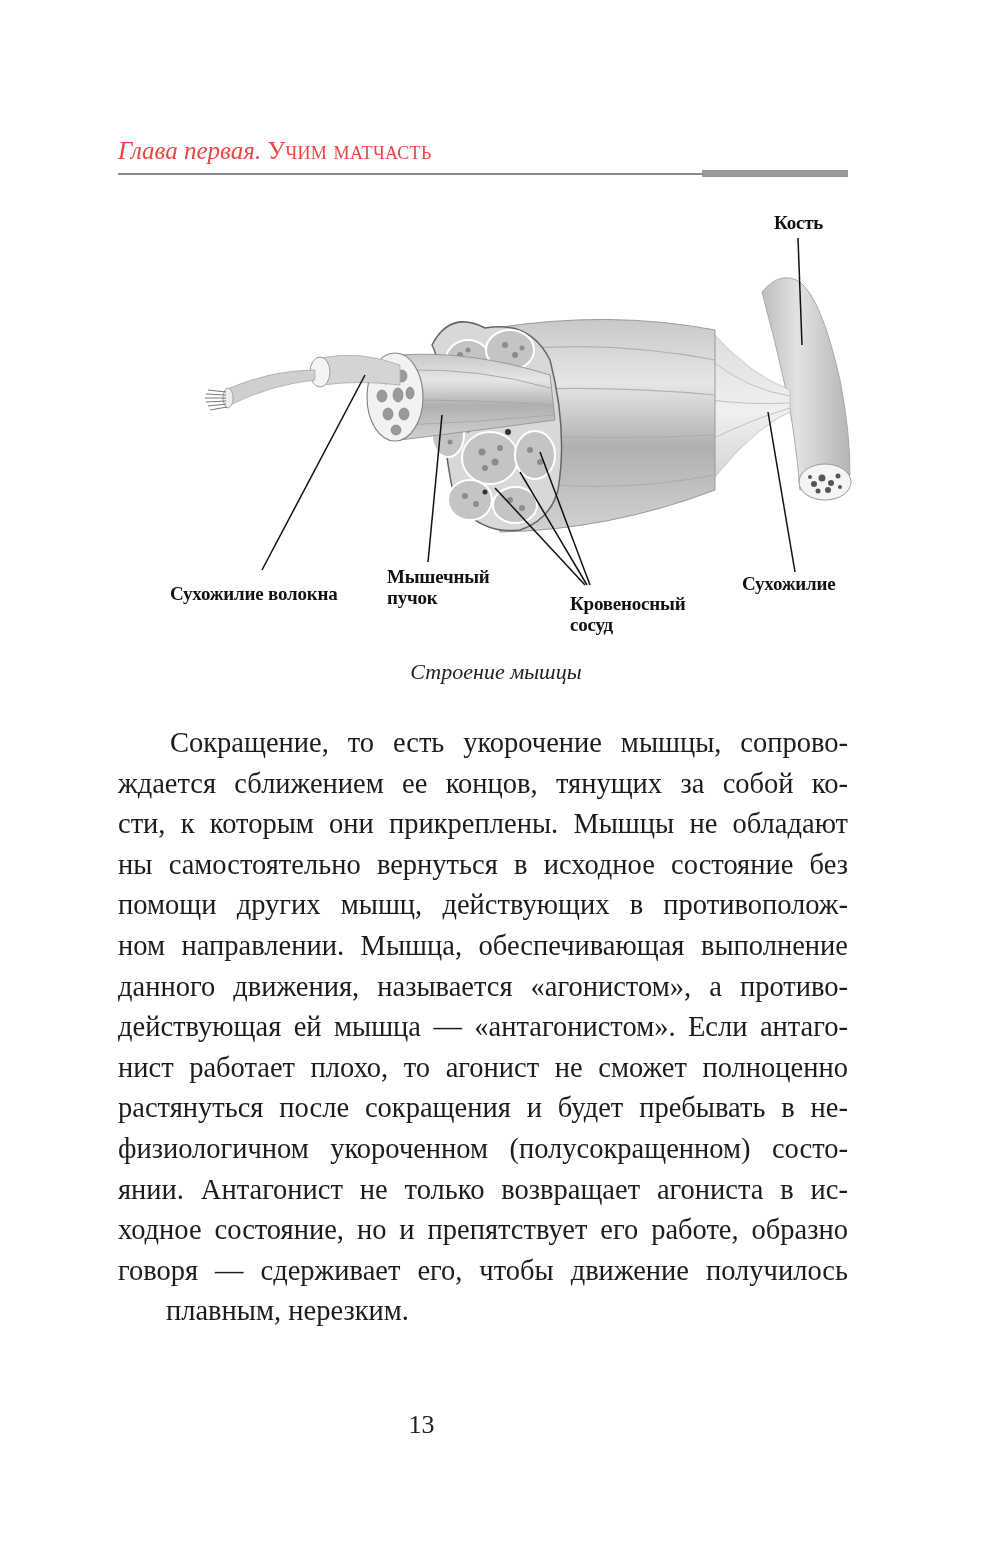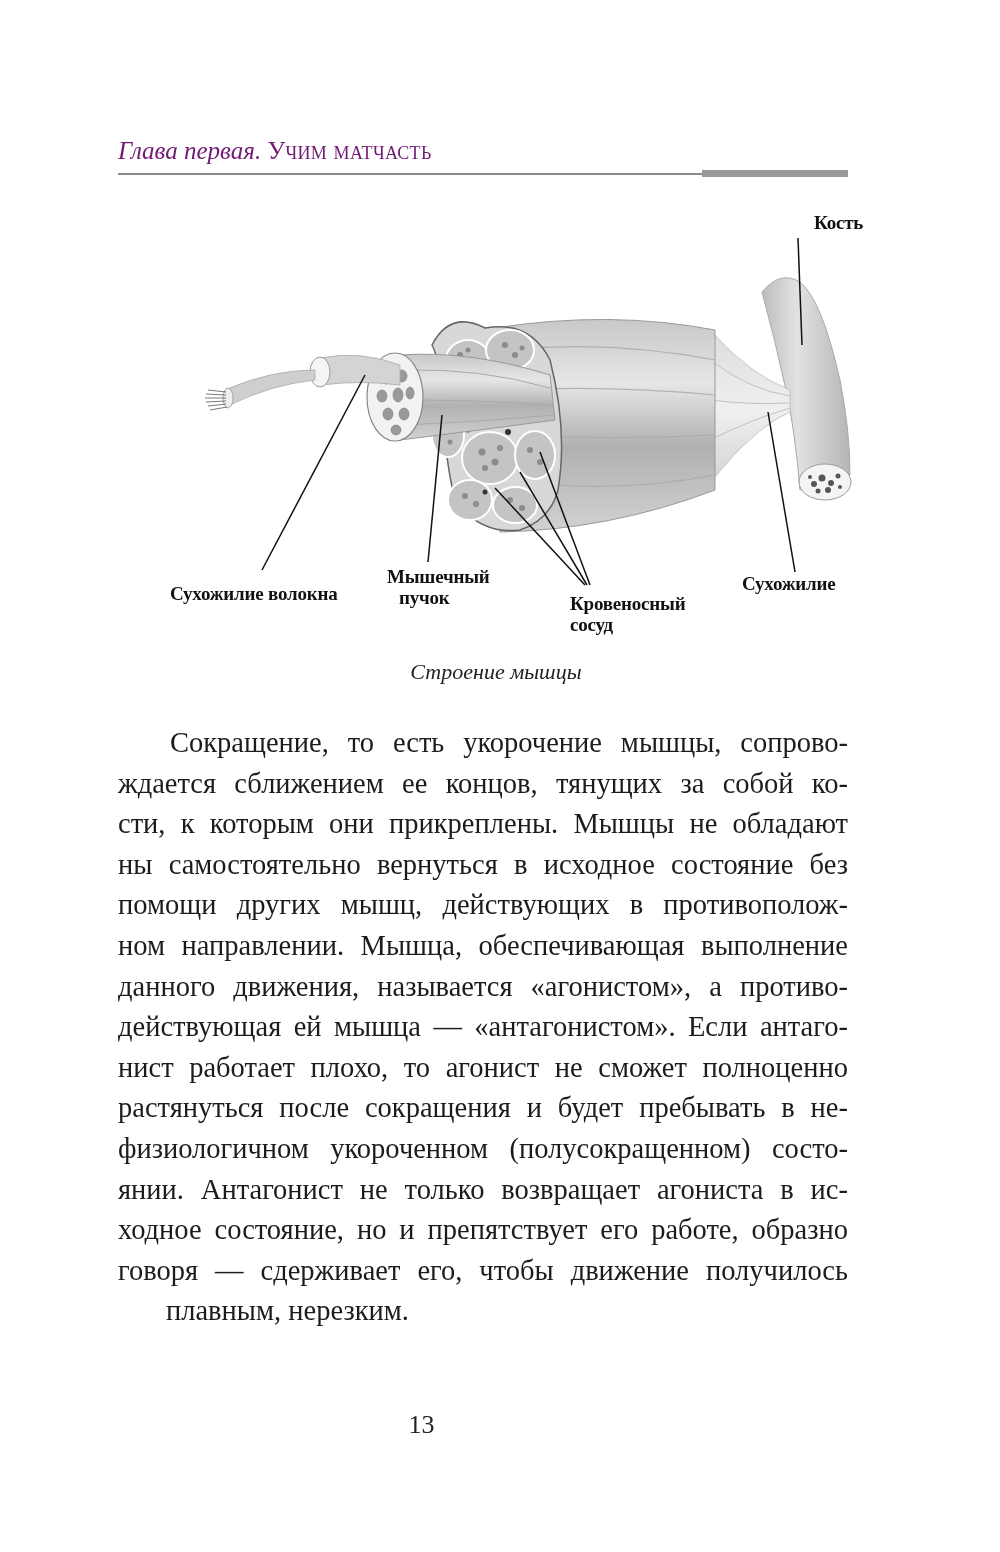--- a/index.html
+++ b/index.html
@@ -1,18 +1,18 @@
 <!DOCTYPE html>
 <html><head>
 <meta charset="utf-8">
 <style>
   html, body { margin: 0; padding: 0; background: #ffffff; }
   body { width: 1000px; height: 1552px; position: relative; overflow: hidden; color: #1a1a1a; font-family: "Liberation Serif", "DejaVu Serif", serif; }
   .header { position: absolute; left: 118px; top: 136px; width: 730px; height: 40px; }
-  .header-text { position: absolute; left: 0; top: 0; font-size: 25px; line-height: 30px; color: #701a75; white-space: nowrap; }
+  .header-text { position: absolute; left: 0; top: 0; font-size: 25px; line-height: 30px; color: #ef4444; white-space: nowrap; }
   .header-text .chapter { font-style: italic; }
   .header-text .title { font-variant: small-caps; letter-spacing: 0.3px; }
   .header-rule { position: absolute; left: 0; top: 37px; width: 586px; height: 2px; background: #8a8a8a; }
   .header-bar { position: absolute; left: 584px; top: 34px; width: 146px; height: 7px; background: #999999; }
 
   .figure { position: absolute; left: 150px; top: 200px; width: 720px; height: 430px; }
   .figure svg { position: absolute; left: 0; top: 0; }
   .label { position: absolute; font-family: "Liberation Serif", serif; font-weight: bold; font-size: 19px; line-height: 21px; color: #111; white-space: nowrap; letter-spacing: -0.2px; }
 
   .caption { position: absolute; left: 0; width: 992px; top: 659px; text-align: center; font-style: italic; font-size: 22px; color: #222; }
@@ -169,24 +169,24 @@
       <line x1="648" y1="38" x2="652" y2="145"></line>
       <line x1="215" y1="175" x2="112" y2="370"></line>
       <line x1="292" y1="215" x2="278" y2="362"></line>
       <line x1="345" y1="288" x2="435" y2="385"></line>
       <line x1="370" y1="272" x2="437" y2="385"></line>
       <line x1="390" y1="252" x2="440" y2="385"></line>
       <line x1="618" y1="212" x2="645" y2="372"></line>
     </g>
   </svg>
 
-  <div class="label" style="left: 624px; top: 12px; margin-left: 40px;">Кость</div>
+  <div class="label" style="left: 624px; top: 12px;">Кость</div>
   <div class="label" style="left: 20px; top: 383px;">Сухожилие волокна</div>
   <div class="label" style="left: 237px; top: 366px;">Мышечный</div>
-  <div class="label" style="left: 237px; top: 387px; margin-left: 12px;">пучок</div>
+  <div class="label" style="left: 237px; top: 387px;">пучок</div>
   <div class="label" style="left: 420px; top: 393px;">Кровеносный</div>
   <div class="label" style="left: 420px; top: 414px;">сосуд</div>
   <div class="label" style="left: 592px; top: 373px;">Сухожилие</div>
 </div>
 
 <div class="caption">Строение мышцы</div>
 
 <div class="body-text">
   <span class="line indent">Сокращение, то есть укорочение мышцы, сопрово-</span>
   <span class="line">ждается сближением ее концов, тянущих за собой ко-</span>

